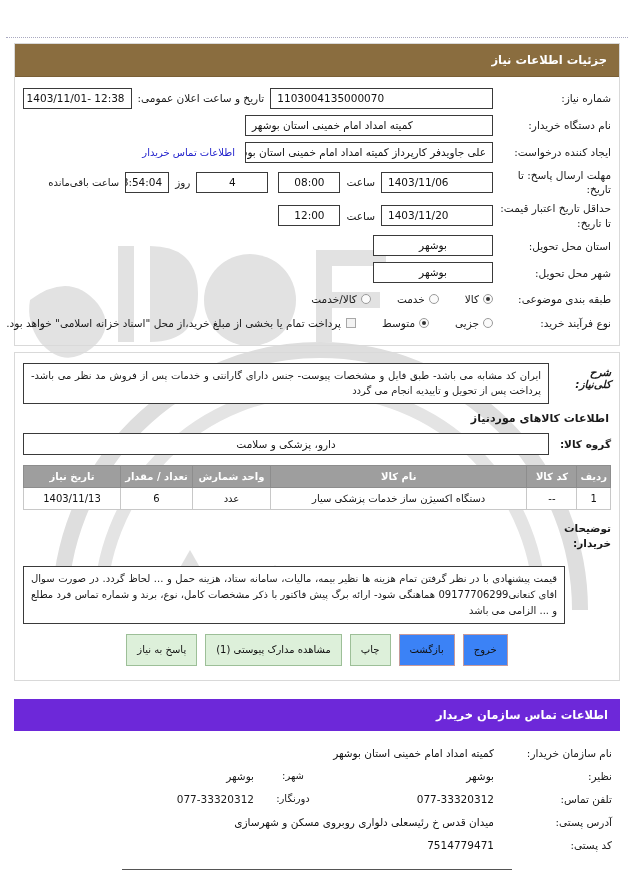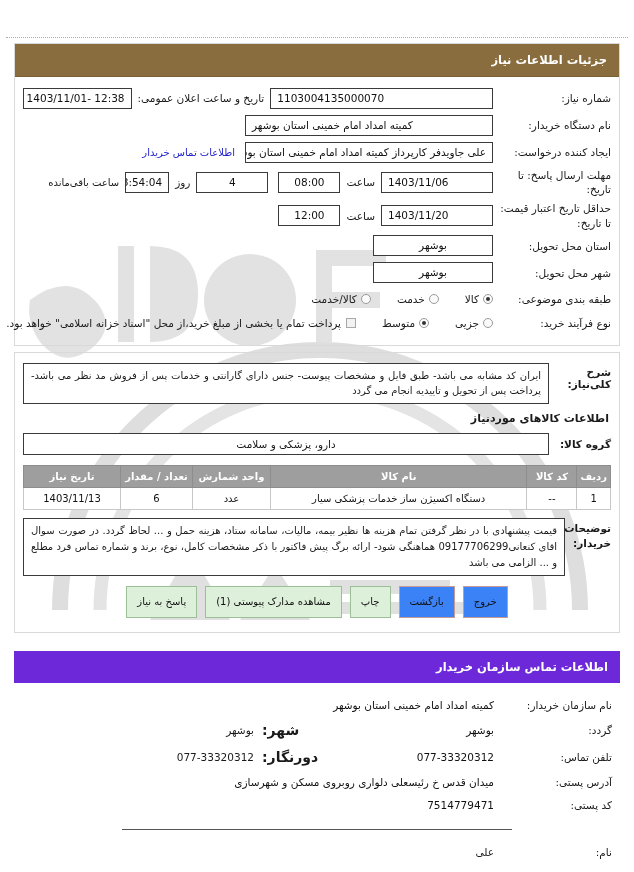--- a/index.html
+++ b/index.html
@@ -145,21 +145,21 @@
     background: #f3f3f3;
     margin-left: 5px;
   }
   .note-inline { font-size: 10.5px; }
 
   
   .desc-row { display: flex; align-items: flex-start; margin-bottom: 8px; }
   .desc-label {
     width: 62px; flex: 0 0 62px;
     font-weight: bold; font-size: 10.5px;
-    text-align: right; padding-left: 5px; padding-top: 3px;
+    text-align: right; padding-left: 5px; padding-top: 3px; font-style: italic;
   }
   .desc-box {
     flex: 1 1 auto;
     border: 1px solid #3a3a3a;
     background: #ffffff;
     min-height: 40px;
     padding: 4px 7px;
     font-size: 10px;
     line-height: 1.55;
     text-align: justify;
@@ -229,20 +229,21 @@
   }
   .notes-box {
     flex: 1 1 auto;
     border: 1px solid #3a3a3a;
     background: #ffffff;
     min-height: 54px;
     padding: 4px 7px;
     font-size: 10px;
     line-height: 1.6;
     text-align: justify;
+    margin-top: 48px;
   }
 
   
   .btnbar {
     display: flex;
     justify-content: center;
     align-items: center;
     gap: 8px;
     margin: 2px 0 6px 0;
   }
@@ -274,21 +275,21 @@
   .crow { display: flex; align-items: center; margin-bottom: 11px; font-size: 10.5px; }
   .ckey {
     width: 118px; flex: 0 0 118px;
     text-align: right; padding-left: 8px;
     font-size: 10.5px; color: #1a1a1a;
   }
   .cval { font-size: 10.5px; color: #111; white-space: nowrap; }
   .cval.w1 { width: 170px; }
   .ckey2 {
     width: 70px; flex: 0 0 70px;
-    text-align: left; padding-left: 8px; font-size: 14px; font-weight: bold;
+    text-align: center; padding-left: 8px; font-size: 10px;
   }
   .cval2 { font-size: 10.5px; white-space: nowrap; }
 
   .hr-line {
     border-top: 1px solid #555;
     margin: 18px 100px 16px 100px;
   }
   .req-title {
     font-size: 10.5px;
     text-align: right;
@@ -480,21 +481,21 @@
     <div class="contact-header">اطلاعات تماس سازمان خریدار</div>
 
     <div class="contact-body">
 
       <div class="crow">
         <div class="ckey">نام سازمان خریدار:</div>
         <div class="cval">کمیته امداد امام خمینی استان بوشهر</div>
       </div>
 
       <div class="crow">
-        <div class="ckey">گردد:</div>
+        <div class="ckey">نظیر:</div>
         <div class="cval w1">بوشهر</div>
         <div class="ckey2">شهر:</div>
         <div class="cval2">بوشهر</div>
       </div>
 
       <div class="crow">
         <div class="ckey">تلفن تماس:</div>
         <div class="cval w1">077-33320312</div>
         <div class="ckey2">دورنگار:</div>
         <div class="cval2">077-33320312</div>

